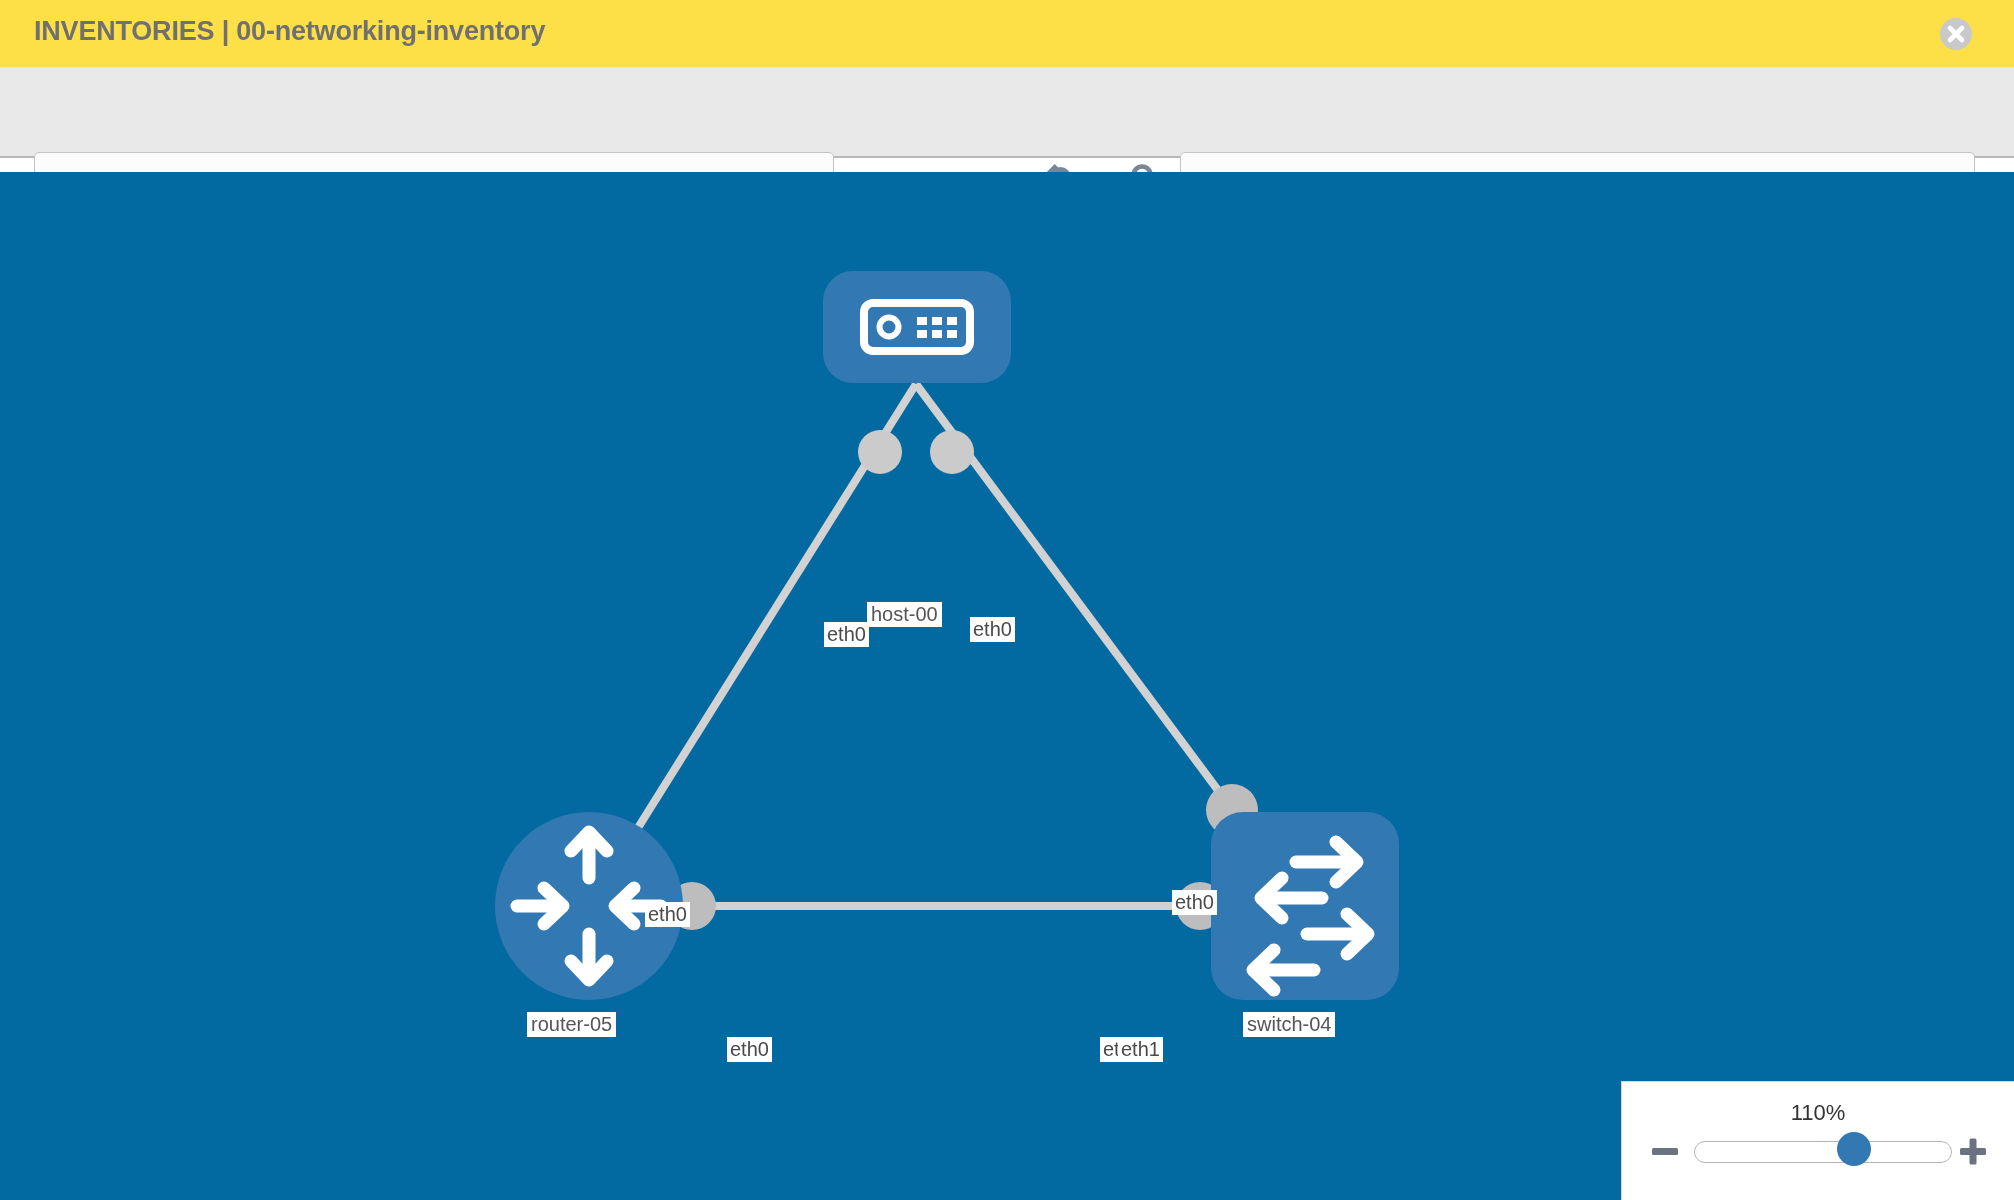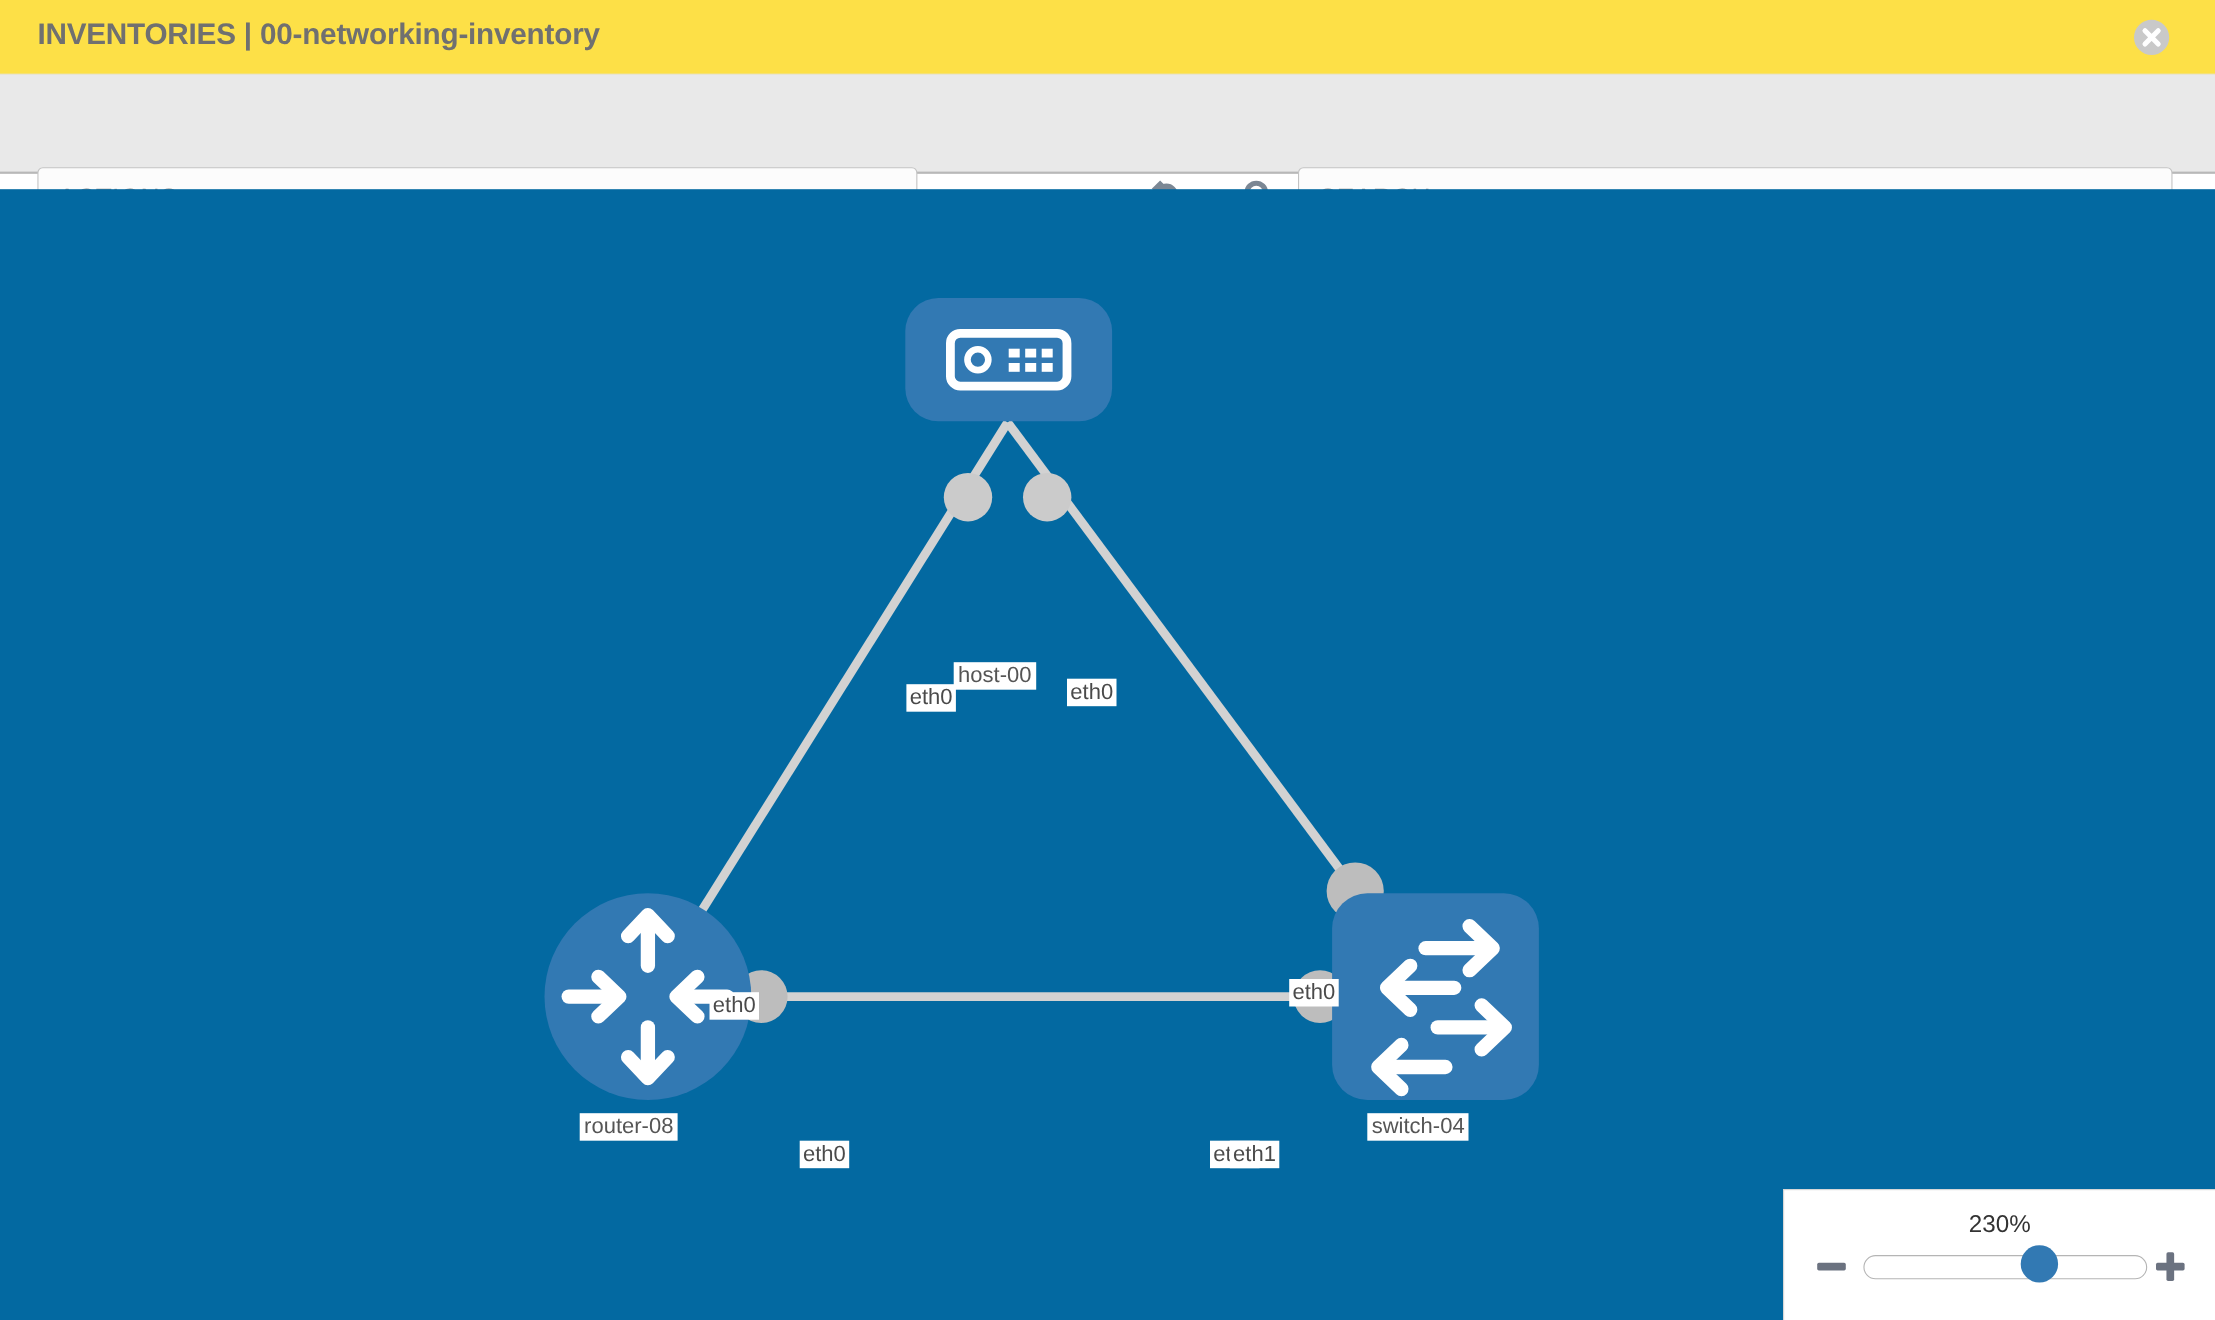--- a/index.html
+++ b/index.html
@@ -303,26 +303,26 @@
 
   <div class="iface-label" style="left:824px;  top:450px;">eth0</div>
   <div class="iface-label" style="left:970px;  top:445px;">eth0</div>
   <div class="iface-label" style="left:645px;  top:730px;">eth0</div>
   <div class="iface-label" style="left:1172px; top:718px;">eth0</div>
   <div class="iface-label" style="left:727px;  top:865px;">eth0</div>
   <div class="iface-label" style="left:1100px; top:865px;">eth0</div>
   <div class="iface-label" style="left:1118px; top:865px;">eth1</div>
 
   <div class="node-label" style="left:867px;  top:430px;">host-00</div>
-  <div class="node-label" style="left:527px;  top:840px;">router-08</div>
+  <div class="node-label" style="left:527px;  top:840px;">router-05</div>
   <div class="node-label" style="left:1243px; top:840px;">switch-04</div>
 </div>
 
 <div id="zoom-panel">
-  <div id="zoom-level">230%</div>
+  <div id="zoom-level">110%</div>
 
   <div id="zoom-minus">
     <svg width="34" height="34" viewBox="0 0 34 34">
       <rect x="4" y="14" width="26" height="7" rx="1.5" fill="#6b7280"></rect>
     </svg>
   </div>
 
   <div id="zoom-track"></div>
   <div id="zoom-thumb" style="left: 214.96px;"></div>
 

